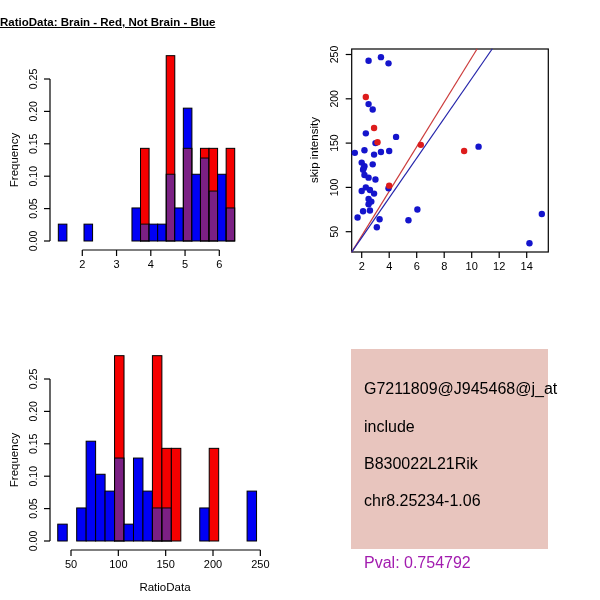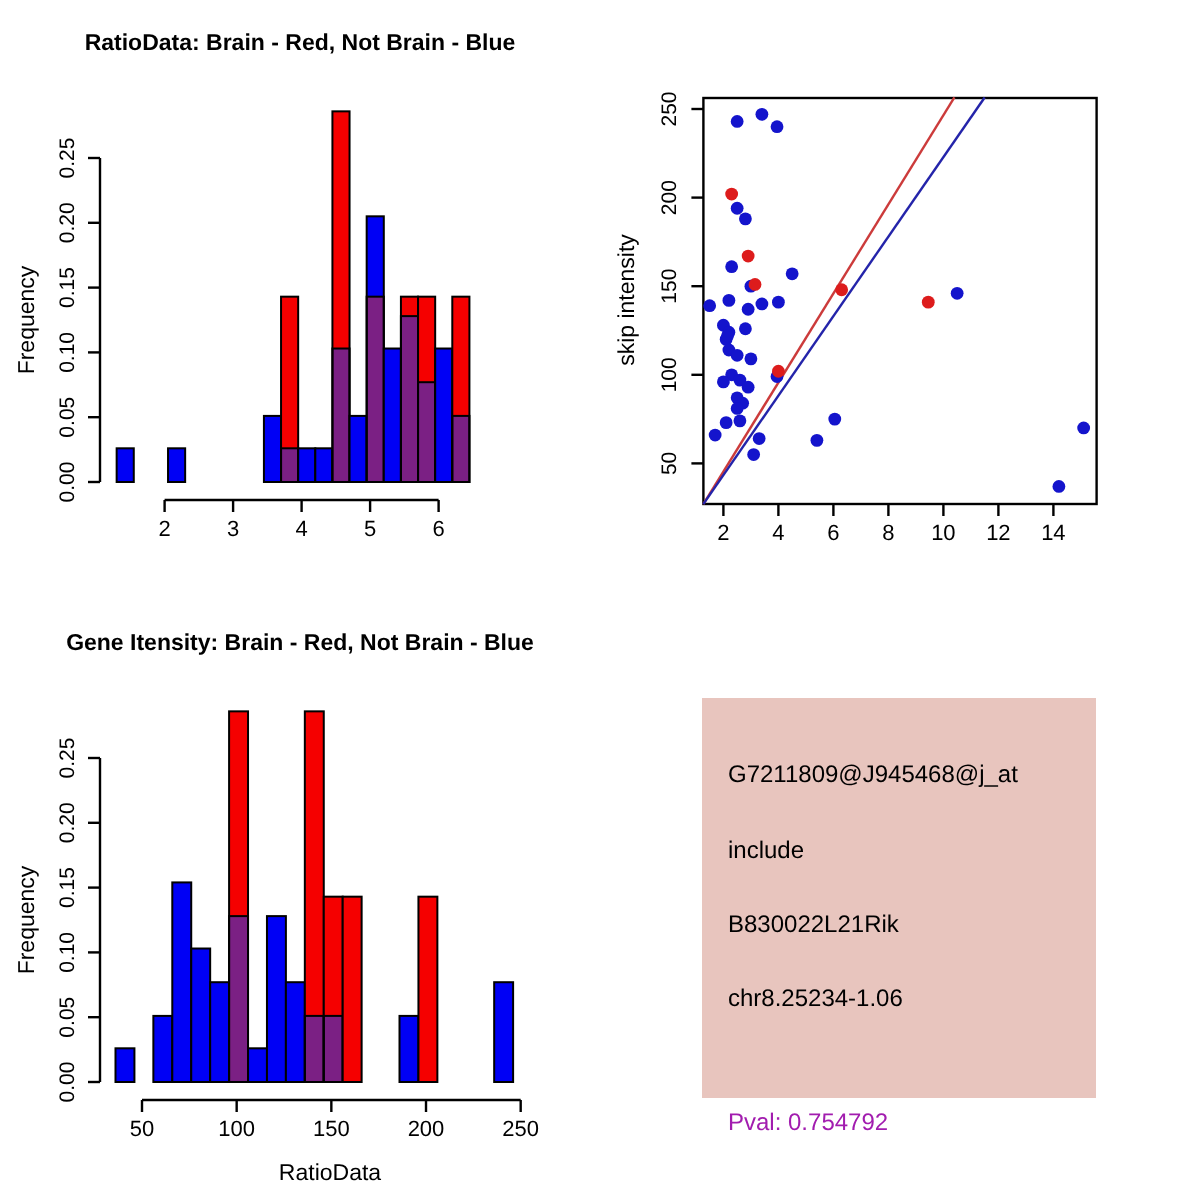--- a/index.html
+++ b/index.html
@@ -1,30 +1,30 @@
 <!DOCTYPE html>
 <html><head>
 <meta charset="utf-8">
 <style>
   html,body{margin:0;padding:0;background:#ffffff;}
   .app{position:relative;width:600px;height:600px;background:#ffffff;overflow:hidden;
        font-family:"Liberation Sans",sans-serif;color:#000;}
   .panel{position:absolute;width:300px;height:300px;}
   #panel-tl{left:0;top:0;} #panel-tr{left:300px;top:0;}
   #panel-bl{left:0;top:300px;} #panel-br{left:300px;top:300px;}
-  .chart-title{position:absolute;top:16px;left:0;width:100%;text-align:center;
-       font-weight:bold;font-size:11.5px;white-space:nowrap;}
+  .chart-title{position:absolute;top:16px;left:0;width:100%;
+       font-weight:bold;font-size:11.5px;white-space:nowrap;text-decoration:underline;}
   .xlabel{position:absolute;top:281px;font-size:11.5px;text-align:center;white-space:nowrap;}
   .ylabel{position:absolute;font-size:11.5px;white-space:nowrap;
        transform:translate(-50%,-50%) rotate(-90deg);}
   svg.plot{position:absolute;left:0;top:0;}
   svg text{font-family:"Liberation Sans",sans-serif;font-size:11px;fill:#000;}
   svg text.rot{font-size:10.5px;}
   .info-box{position:absolute;left:51px;top:49px;width:197px;height:200px;}
-  .info-line{position:absolute;left:13px;font-size:12px;white-space:nowrap;}
+  .info-line{position:absolute;left:13px;font-size:16px;white-space:nowrap;}
 </style>
 </head>
 <body>
 
 <div class="app">
 
   <div class="panel" id="panel-tl">
     <div class="chart-title">RatioData: Brain - Red, Not Brain - Blue</div>
     <svg class="plot" id="svg-tl" width="300" height="300">
         <line x1="50" y1="241" x2="50" y2="79" stroke="#000000" stroke-width="1.2"></line>
@@ -167,21 +167,20 @@
         <circle cx="74.075" cy="128.03799999999998" r="3.2" fill="#DD1C1C"></circle>
         <circle cx="77.5125" cy="142.214" r="3.2" fill="#DD1C1C"></circle>
         <circle cx="89.2" cy="185.628" r="3.2" fill="#DD1C1C"></circle>
         <circle cx="120.825" cy="144.87199999999999" r="3.2" fill="#DD1C1C"></circle>
         <circle cx="164.1375" cy="151.07399999999998" r="3.2" fill="#DD1C1C"></circle>
       </svg>
     <div class="ylabel" style="left:14px;top:150px;">skip intensity</div>
   </div>
 
   <div class="panel" id="panel-bl">
-    <div class="chart-title">Gene Itensity: Brain - Red, Not Brain - Blue</div>
     <svg class="plot" id="svg-bl" width="300" height="300">
         <line x1="50" y1="241" x2="50" y2="79" stroke="#000000" stroke-width="1.2"></line>
         <line x1="44" y1="241" x2="50" y2="241" stroke="#000000" stroke-width="1.2"></line>
         <text transform="translate(37 241.0) rotate(-90)" text-anchor="middle" class="rot">0.00</text>
         <line x1="44" y1="208.6" x2="50" y2="208.6" stroke="#000000" stroke-width="1.2"></line>
         <text transform="translate(37 208.6) rotate(-90)" text-anchor="middle" class="rot">0.05</text>
         <line x1="44" y1="176.2" x2="50" y2="176.2" stroke="#000000" stroke-width="1.2"></line>
         <text transform="translate(37 176.2) rotate(-90)" text-anchor="middle" class="rot">0.10</text>
         <line x1="44" y1="143.8" x2="50" y2="143.8" stroke="#000000" stroke-width="1.2"></line>
         <text transform="translate(37 143.8) rotate(-90)" text-anchor="middle" class="rot">0.15</text>

